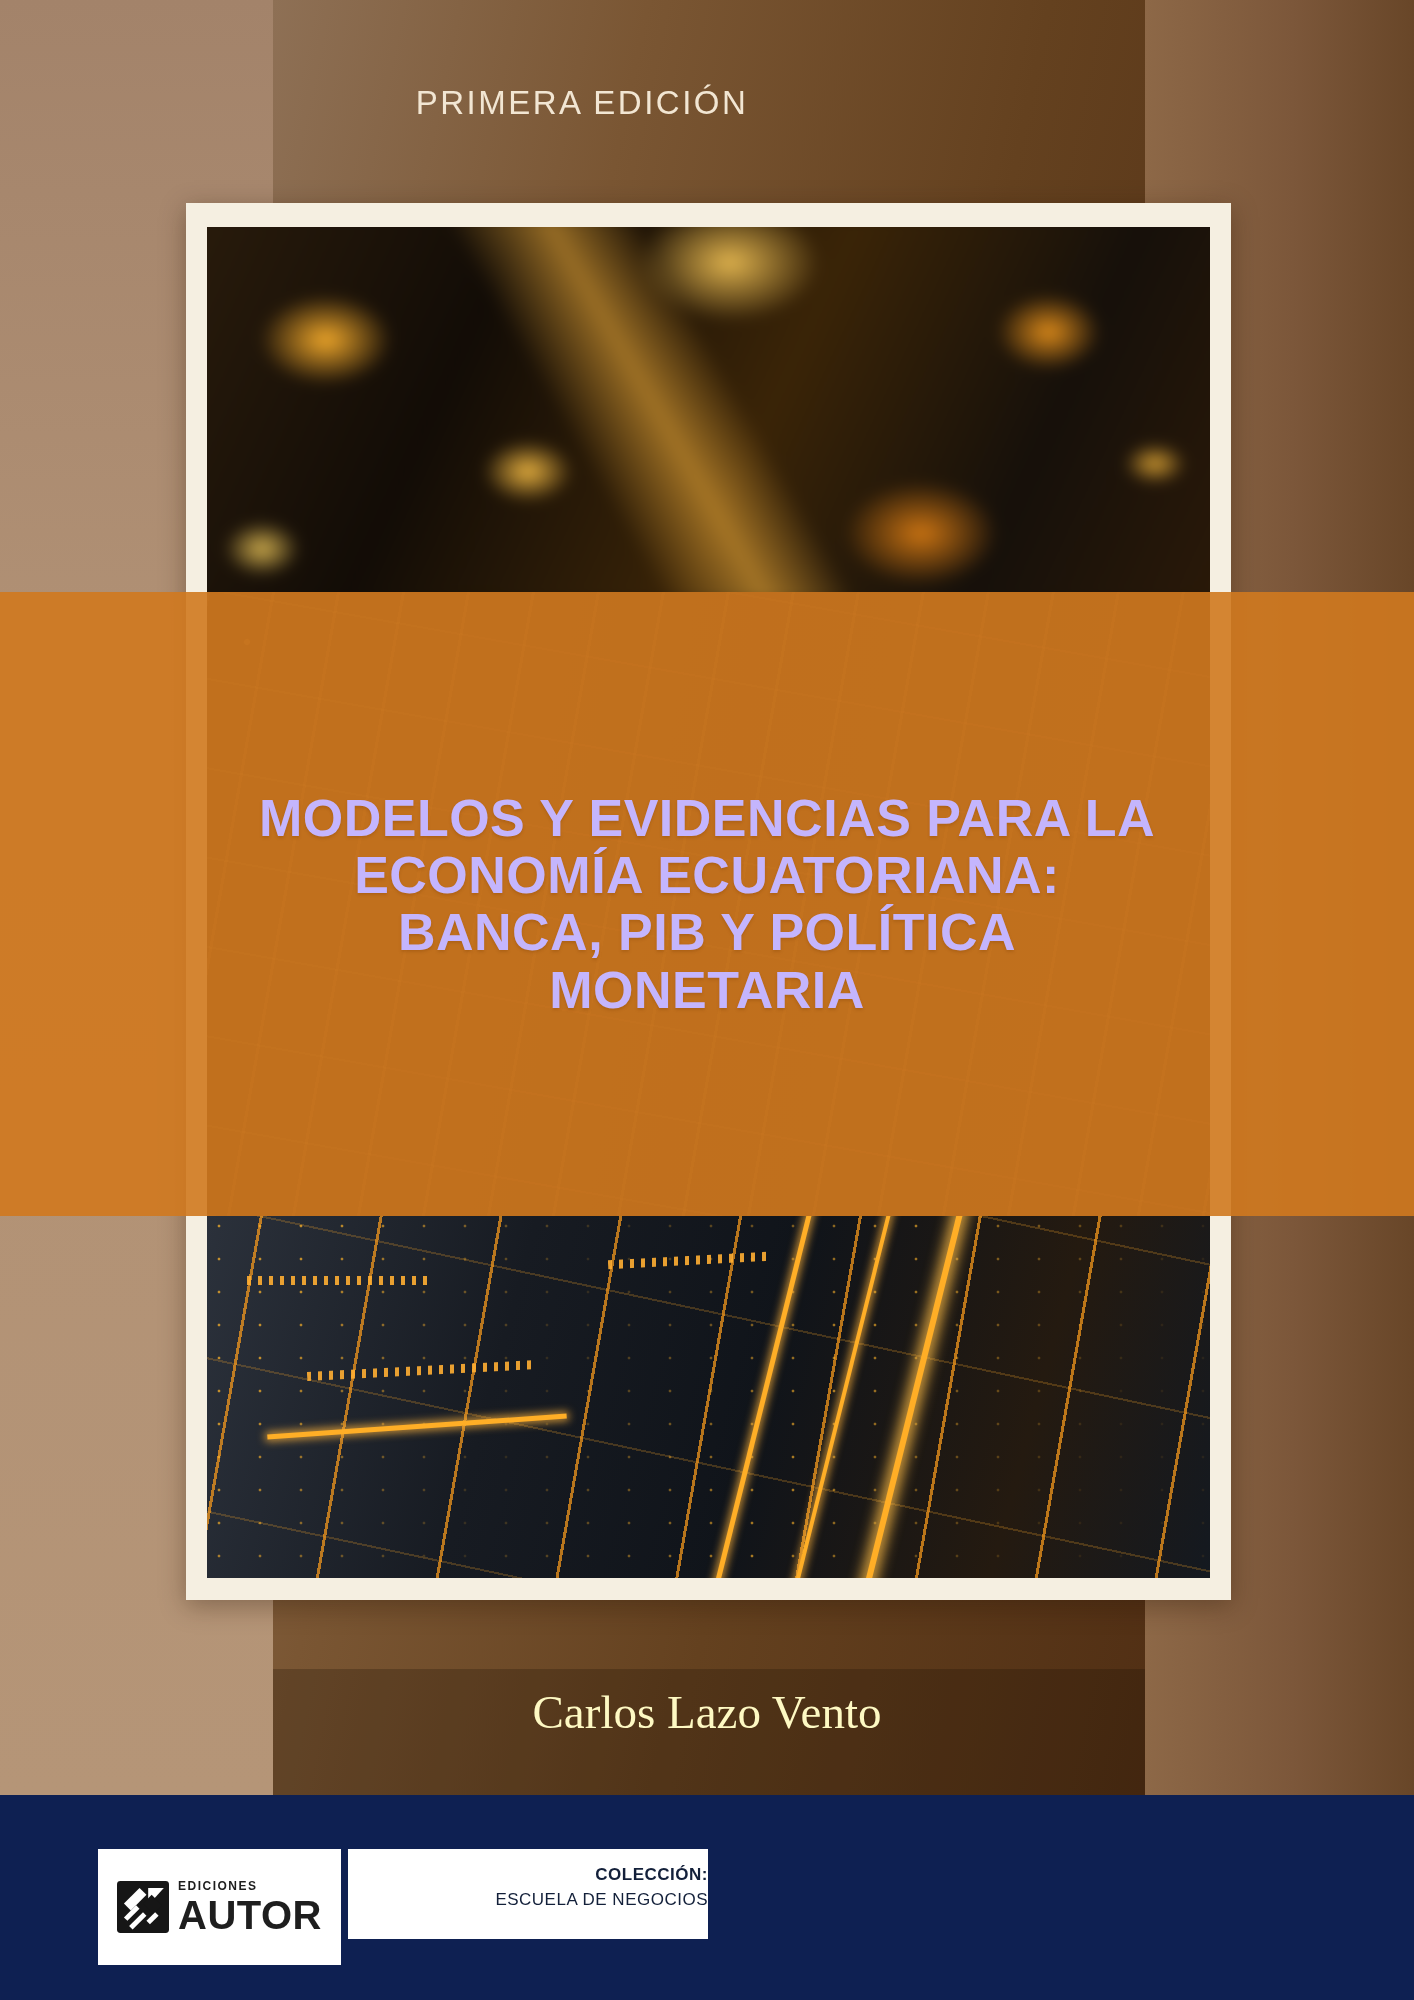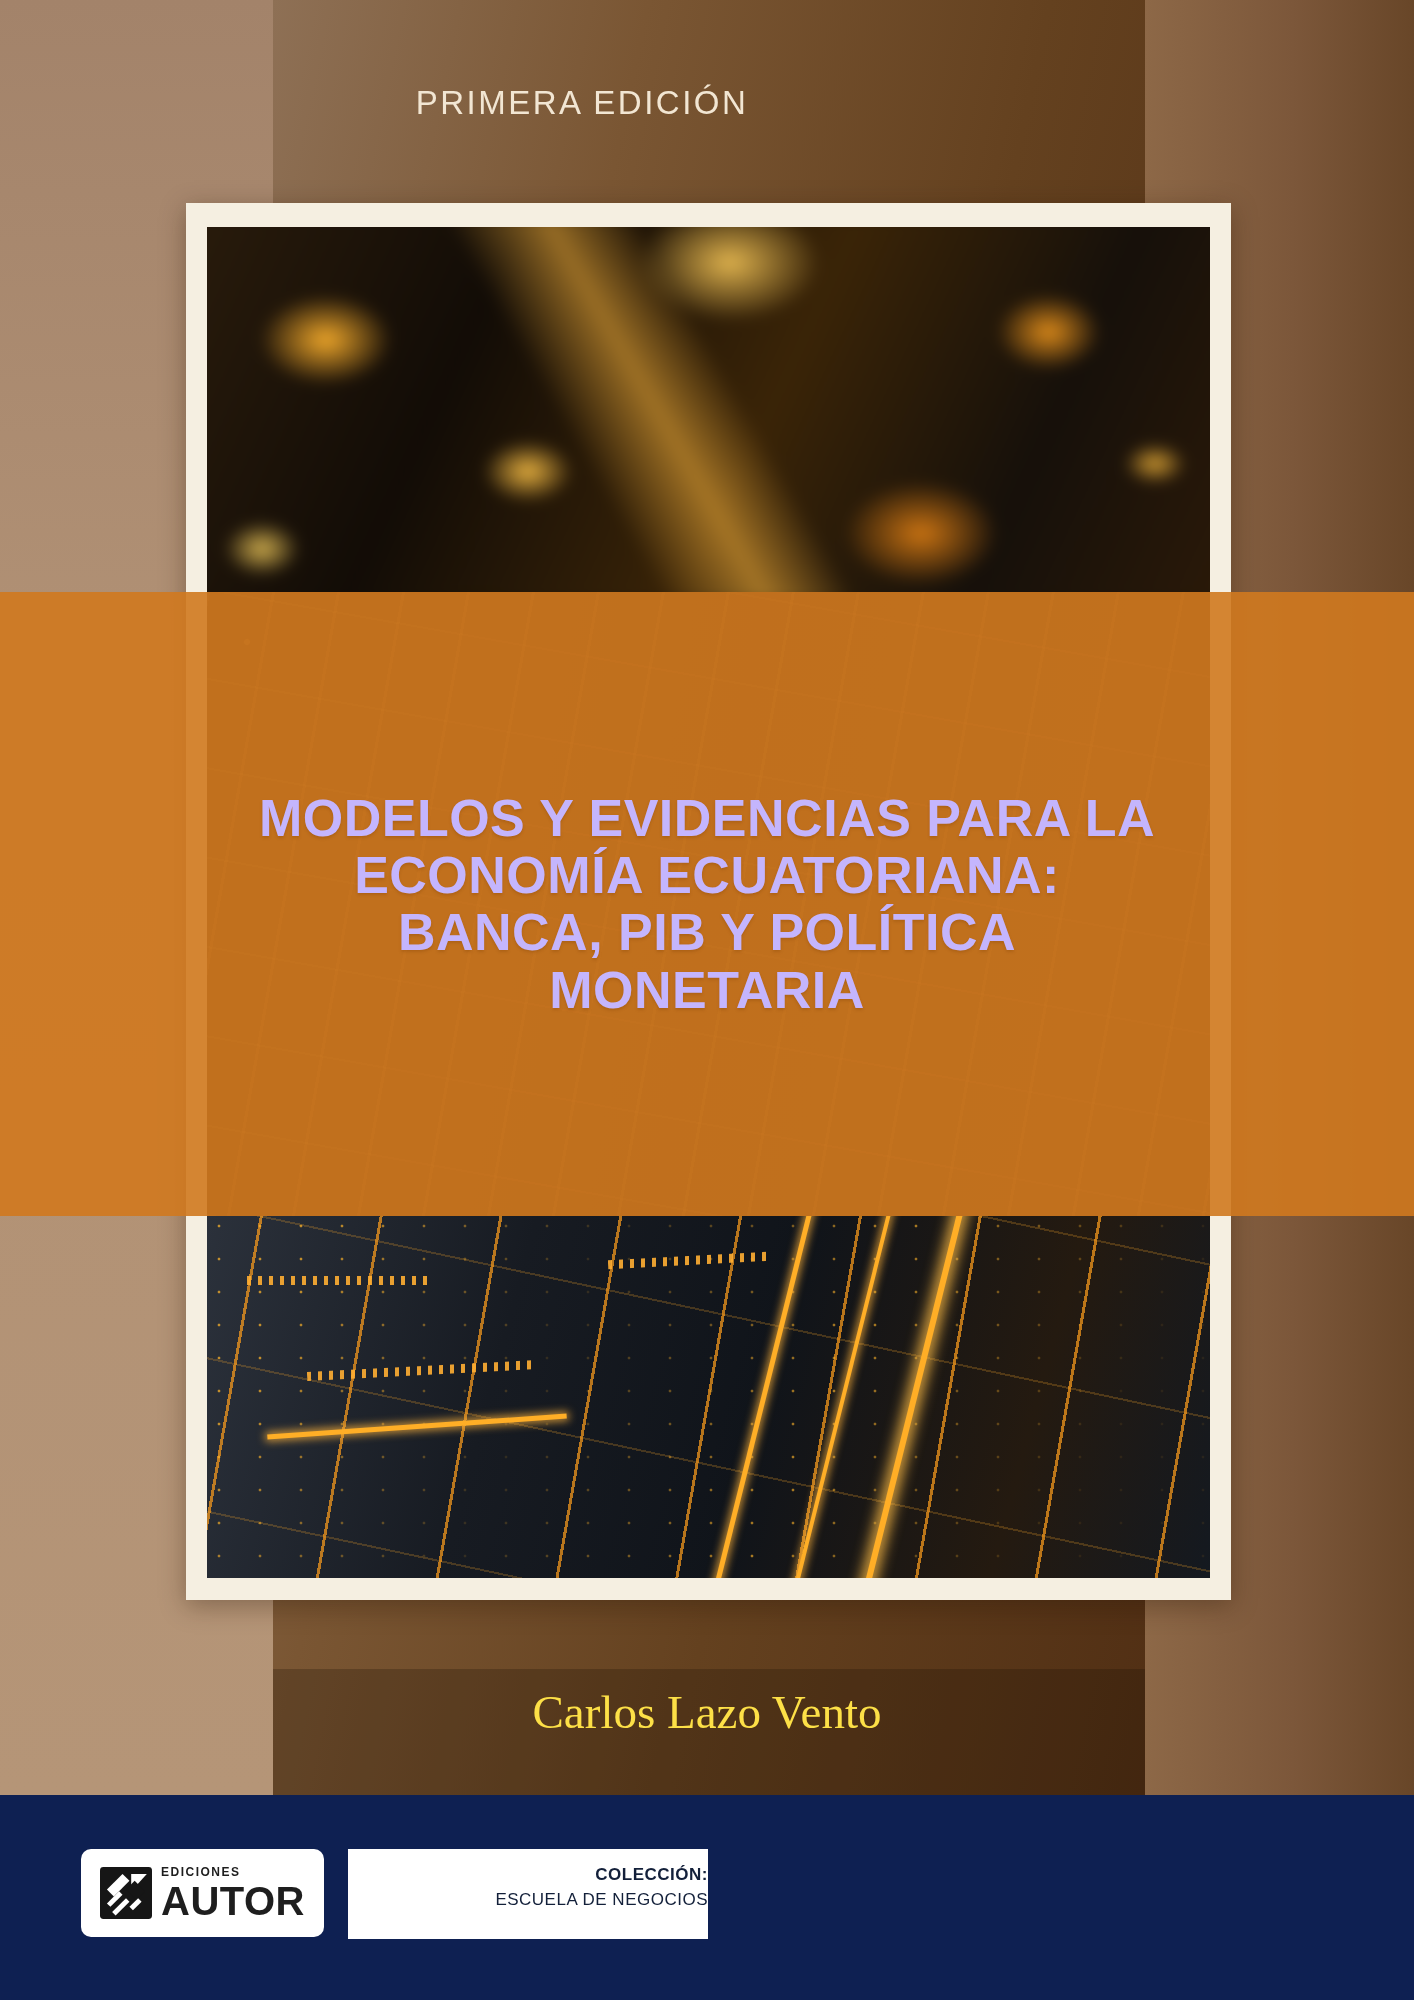--- a/index.html
+++ b/index.html
@@ -65,28 +65,28 @@
   .orange-band{left:0;top:592px;width:1414px;height:624px;
     background:rgba(208,121,31,.9);}
   .title-block{left:0;top:790px;width:1414px;text-align:center;color:#c4b5fd;
     font-weight:800;font-size:52px;line-height:1.1;letter-spacing:.5px;
     text-shadow:0 2px 3px rgba(120,60,0,.25);}
   .title-block span{position:static;display:block;}
 
   
   .author-shade{left:273px;top:1669px;width:872px;height:126px;background:rgba(28,14,4,.26);}
   .author-name{left:0;top:1685px;width:1414px;text-align:center;
-    font-family:"Liberation Serif",serif;font-weight:400;font-size:47px;color:#fde047;}
+    font-family:"Liberation Serif",serif;font-weight:400;font-size:47px;color:#fef9c3;}
   .author-role{left:0;top:1749px;width:1414px;text-align:center;
     font-weight:700;font-size:25px;letter-spacing:1.2px;color:#ffffff;}
 
   
   .footer{left:0;top:1795px;width:1414px;height:205px;background:#0e2052;}
-  .logo-box{left:81px;top:54px;width:243px;height:88px;background:#ffffff;
-    display:flex;align-items:center;justify-content:center;gap:9px;border-radius:10px;}
+  .logo-box{left:98px;top:54px;width:243px;height:116px;background:#ffffff;
+    display:flex;align-items:center;justify-content:center;gap:9px;}
   .logo-box *{position:static;}
   .logo-icon{width:52px;height:52px;flex:0 0 auto;display:block;}
   .logo-text{display:flex;flex-direction:column;justify-content:center;line-height:1;}
   .logo-imprint{font-size:12px;font-weight:700;letter-spacing:1.5px;color:#1e1e1e;margin-bottom:3px;}
   .logo-name{font-size:40px;font-weight:900;letter-spacing:.5px;color:#1e1e1e;}
   .collection-box{left:348px;top:54px;width:360px;height:90px;background:#ffffff;
     padding:16px 0 0 32px;color:#13203a;}
   .collection-box *{position:static;display:block;text-align:right;}
   .collection-label{font-size:17px;font-weight:700;letter-spacing:.5px;margin-bottom:5px;}
   .collection-value{font-size:17px;font-weight:400;letter-spacing:.5px;}

